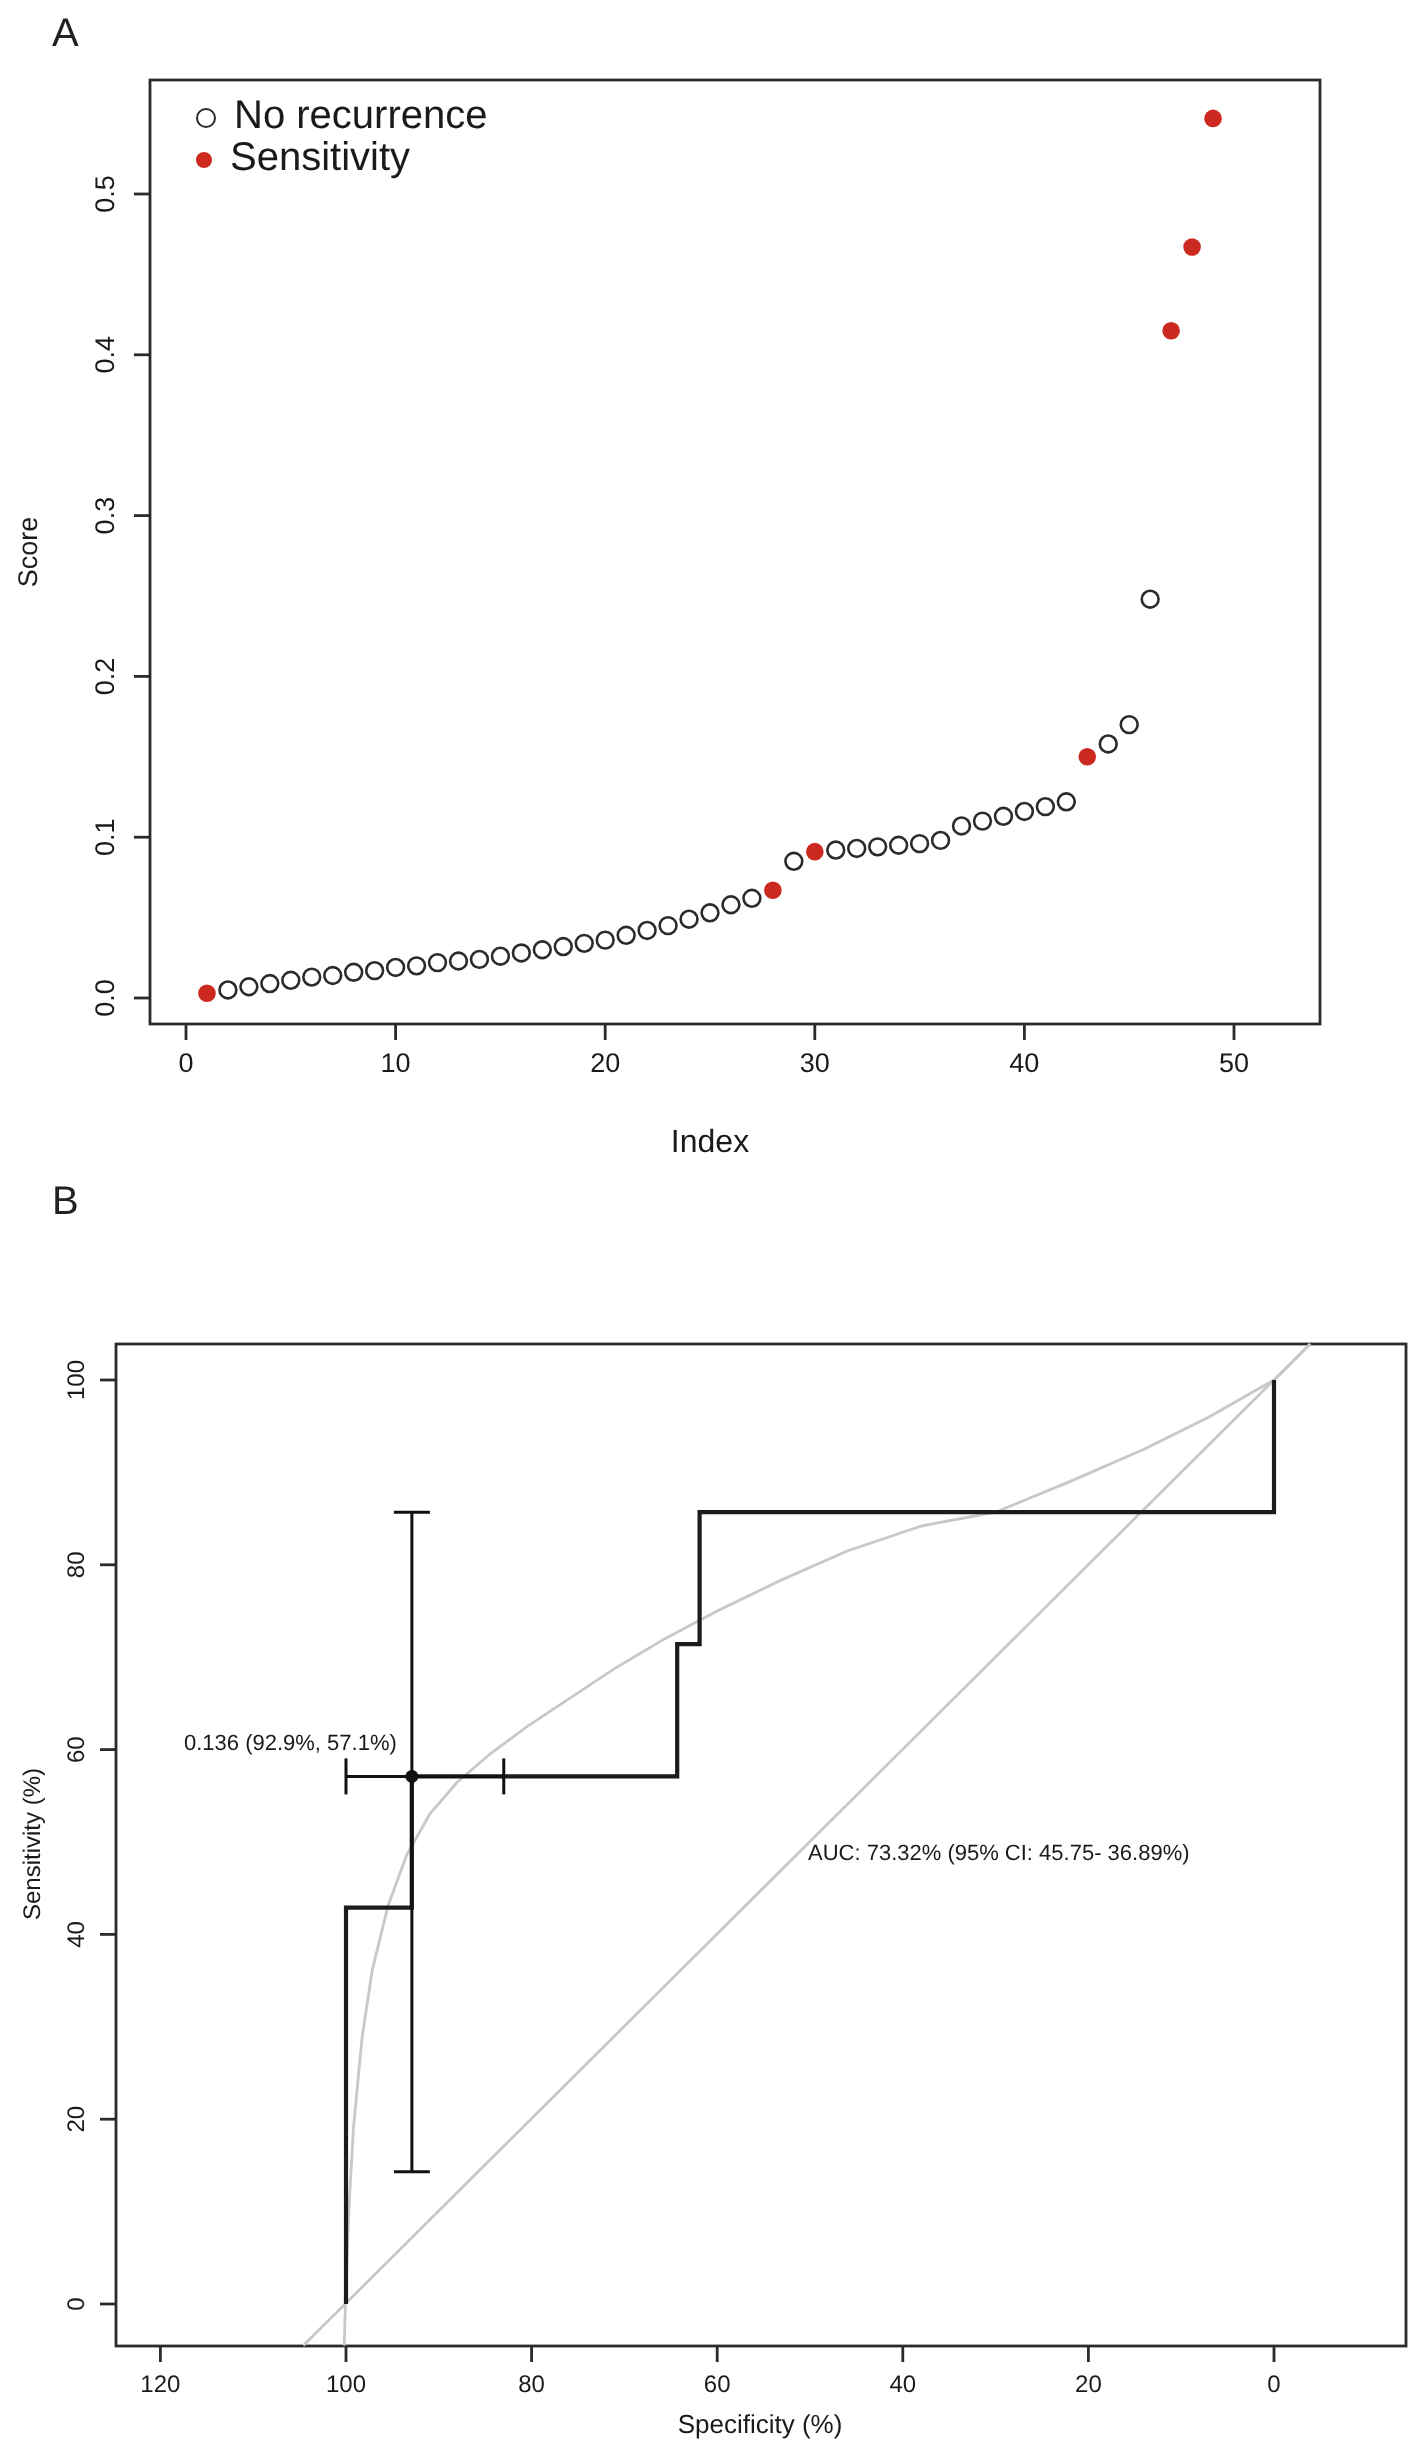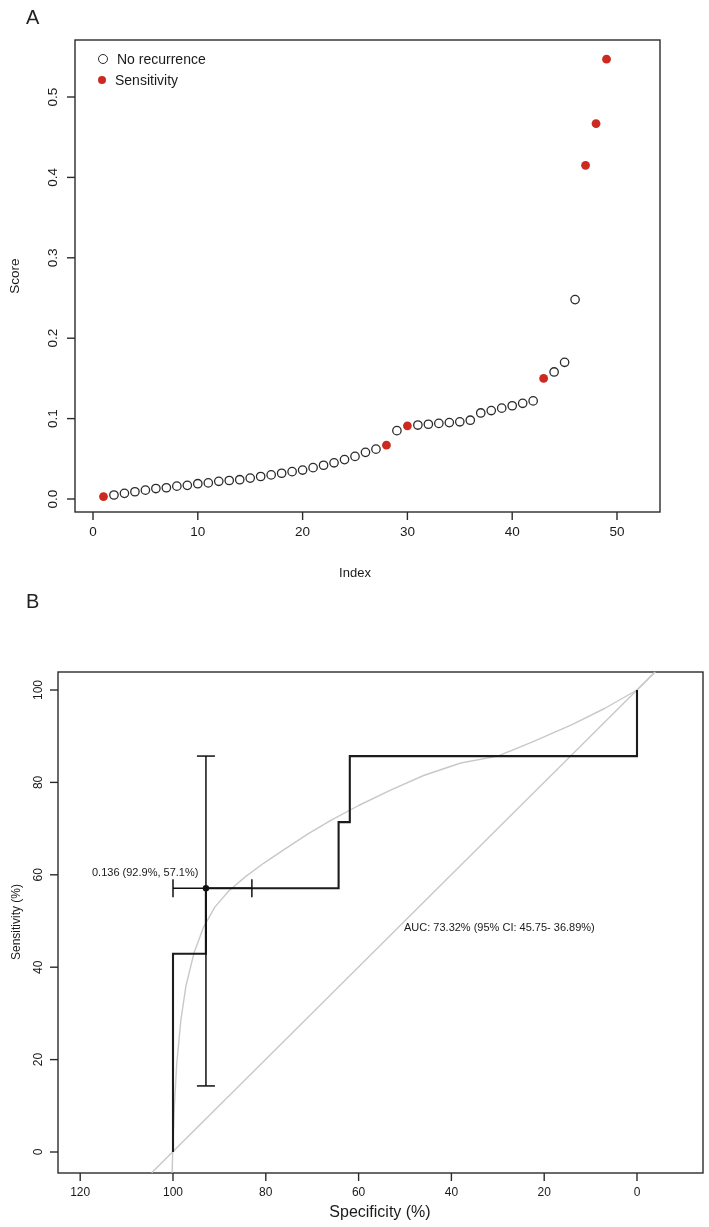--- a/index.html
+++ b/index.html
@@ -4,21 +4,21 @@
 <style>
   html,body{margin:0;padding:0;background:#ffffff;}
   body{width:709px;height:1227px;position:relative;overflow:hidden;
        font-family:"Liberation Sans", sans-serif;color:#1a1a1a;}
   .abs{position:absolute;}
   .panel-letter{font-size:20px;color:#222;font-weight:400;}
   .axis-title{white-space:nowrap;color:#1a1a1a;}
   .axis-title.rot{transform:translate(-50%,-50%) rotate(-90deg);}
   .axis-title.hor{transform:translate(-50%,-50%);}
   .legend{display:flex;flex-direction:column;gap:2px;}
-  .legend-row{display:flex;align-items:center;gap:9px;height:19px;font-size:14px;}
+  .legend-row{display:flex;align-items:center;gap:9px;height:19px;font-size:20px;}
   .mk{width:8px;height:8px;border-radius:50%;display:inline-block;flex:0 0 auto;}
   .mk.open{border:1.4px solid #2b2b2b;background:transparent;}
   .mk.filled{border:none;}
   .annot{font-size:11px;white-space:nowrap;color:#1a1a1a;}
   svg{position:absolute;left:0;top:0;}
 </style>
 </head>
 <body>
 
 <svg id="chart-svg" width="709" height="1227" viewBox="0 0 709 1227">
@@ -160,21 +160,21 @@
     <span class="mk open"></span>
     <span>No recurrence</span>
   </div>
   <div class="legend-row">
     <span class="mk filled" id="legend-red-dot" style="background: rgb(204, 42, 32);"></span>
     <span>Sensitivity</span>
   </div>
 </div>
 
 <div class="abs axis-title rot" style="left:14px;top:276px;font-size:13.5px;">Score</div>
-<div class="abs axis-title hor" style="left:355px;top:572px;font-size:13px;">Index</div>
+<div class="abs axis-title hor" style="left:355px;top:572px;font-size:16px;">Index</div>
 
 <div class="abs panel-letter" style="left:26px;top:590px;">B</div>
 
 <div class="abs axis-title rot" style="left:16px;top:922px;font-size:12px;">Sensitivity (%)</div>
-<div class="abs axis-title hor" style="left:380px;top:1212px;font-size:16px;">Specificity (%)</div>
+<div class="abs axis-title hor" style="left:380px;top:1212px;font-size:13px;">Specificity (%)</div>
 
 <div class="abs annot" style="left:76px;top:866px;padding-left:16px;">0.136 (92.9%, 57.1%)</div>
 <div class="abs annot" style="left:404px;top:921px;">AUC: 73.32% (95% CI: 45.75- 36.89%)</div>
 
 </body></html>

